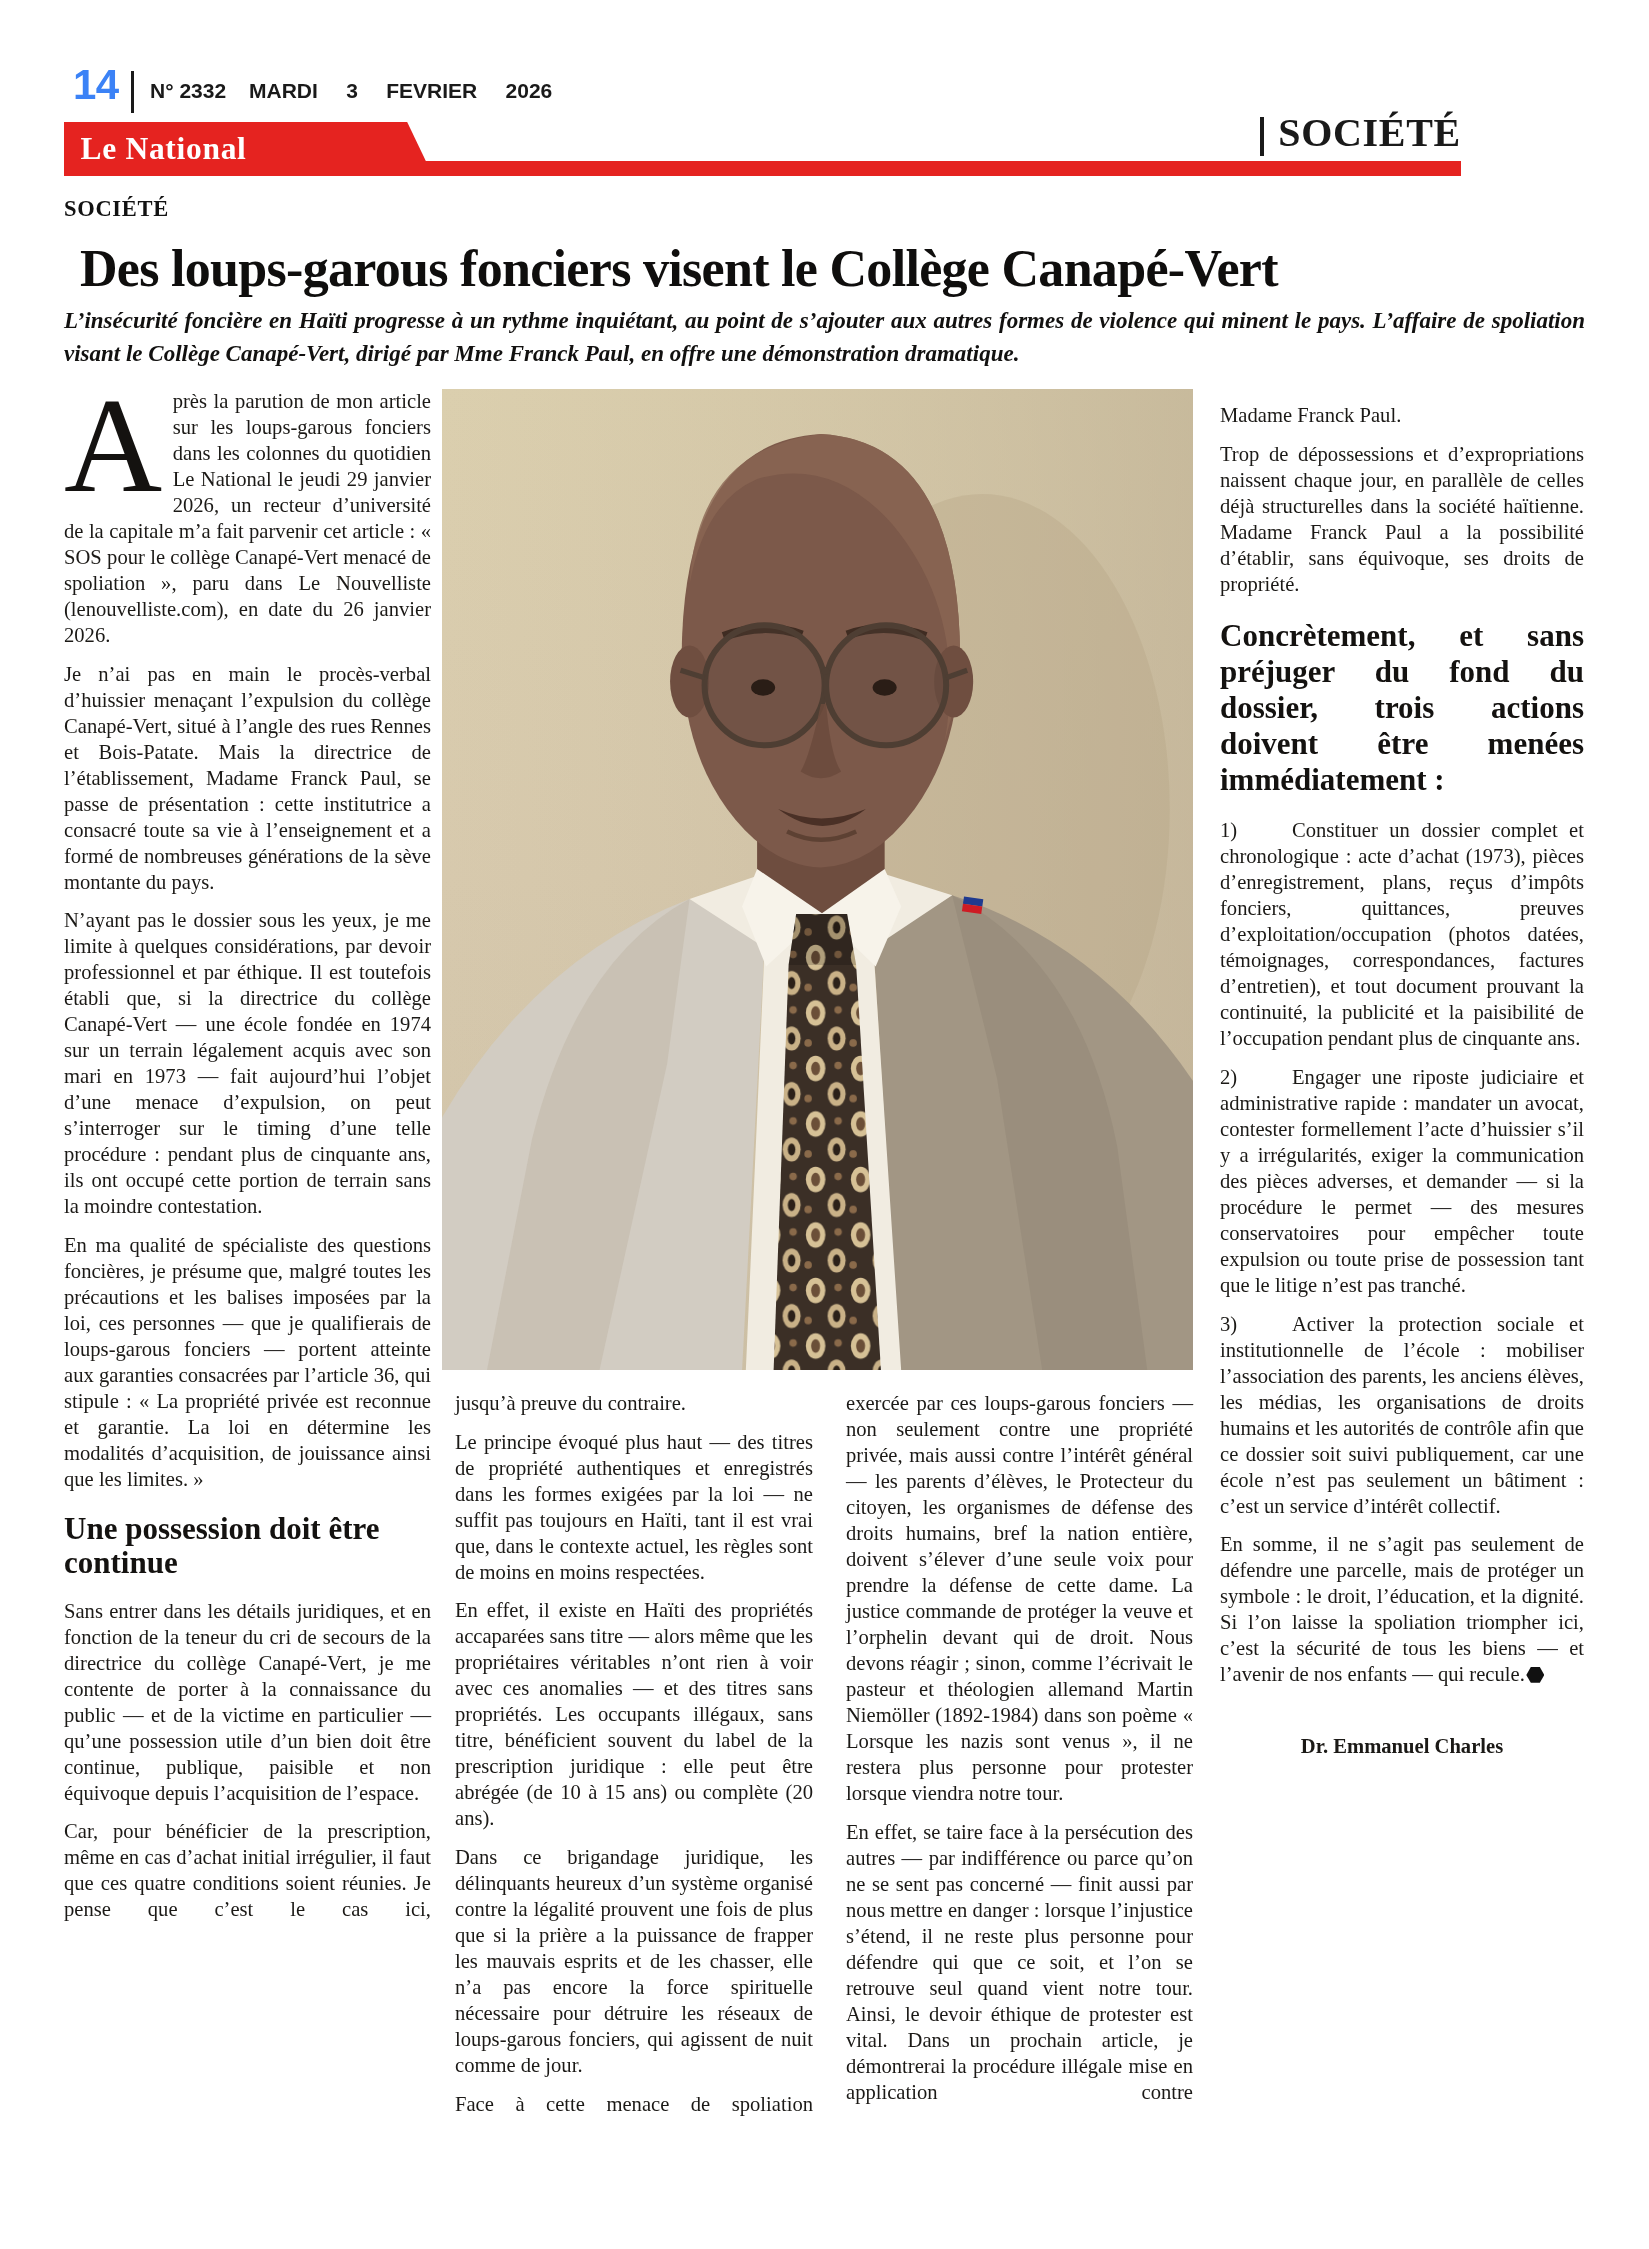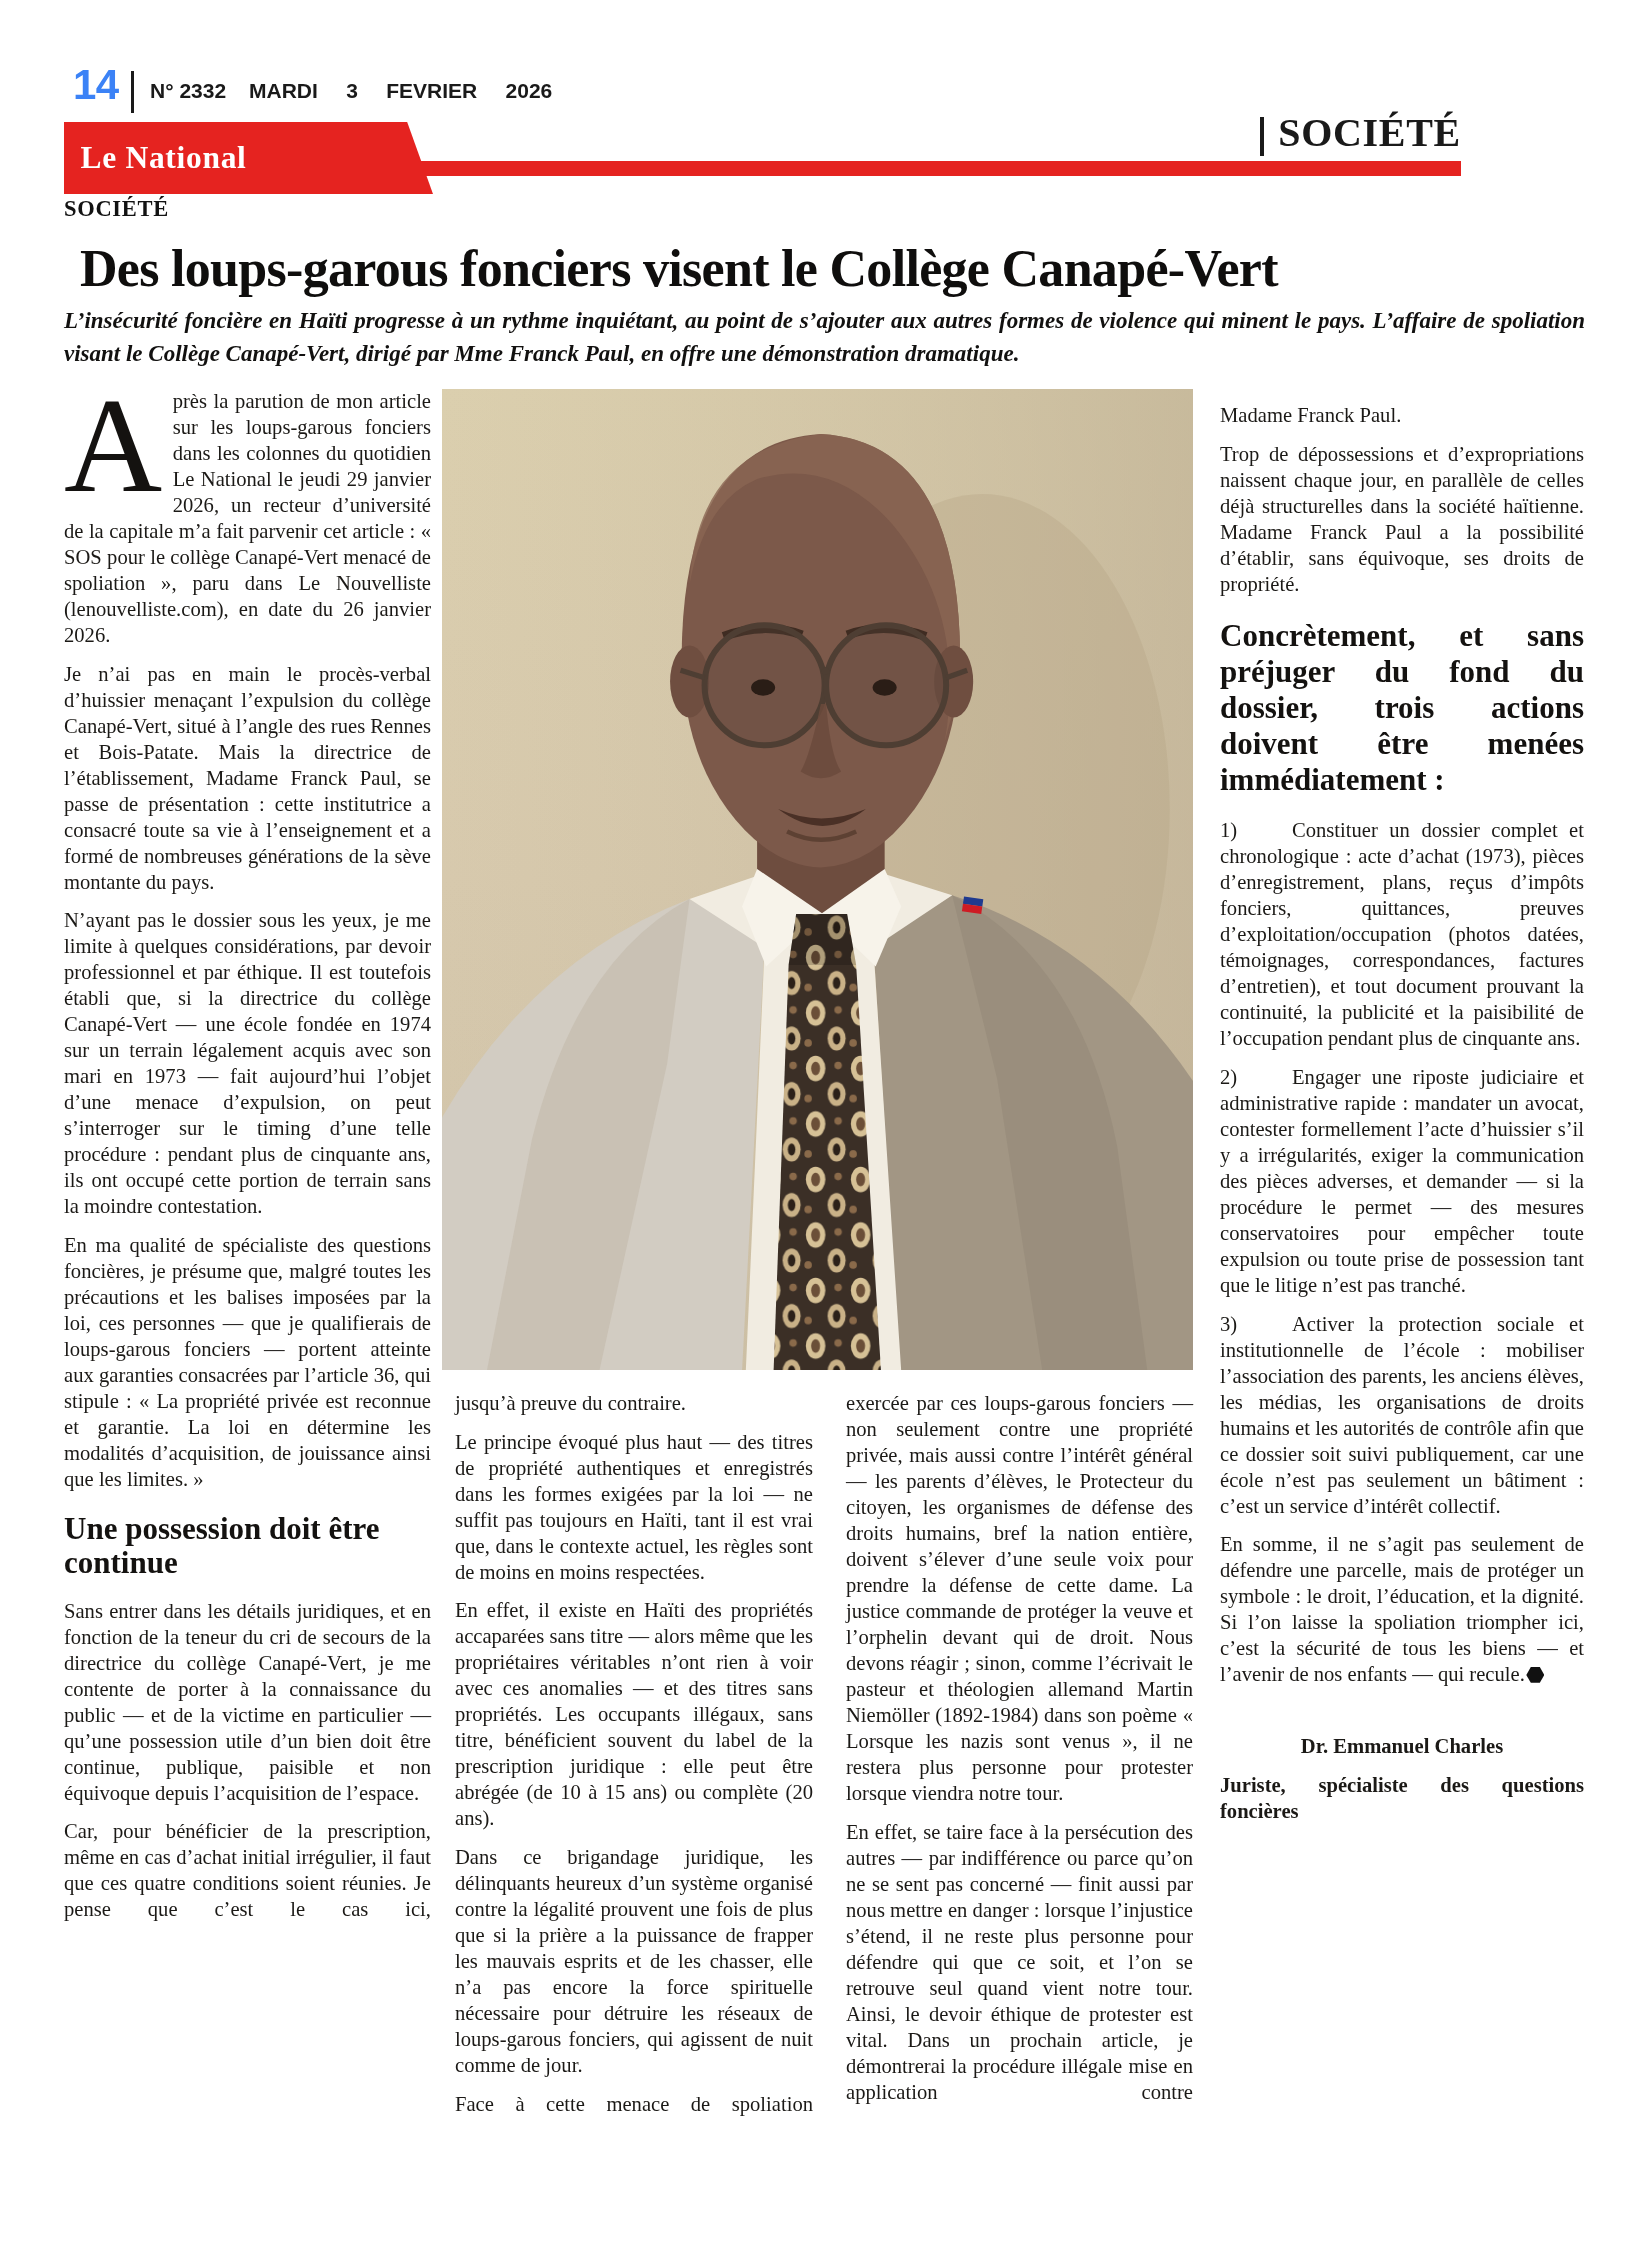--- a/index.html
+++ b/index.html
@@ -7,21 +7,21 @@
         font-family:"Liberation Serif", serif;color:#171513;}
 
   
   .page-num{position:absolute;left:73px;top:61px;font-family:"Liberation Sans",sans-serif;
             font-weight:bold;font-size:42px;letter-spacing:-0.7px;color:#3b82f6;}
   .mast-divider{position:absolute;left:131px;top:71px;width:3px;height:42px;background:#1a1a1a;}
   .mast-issue{position:absolute;left:150px;top:79px;font-family:"Liberation Sans",sans-serif;
               font-weight:bold;font-size:21px;color:#1a1a1a;}
   .mast-date{position:absolute;left:249px;top:79px;font-family:"Liberation Sans",sans-serif;
              font-weight:bold;font-size:21px;word-spacing:22.5px;color:#1a1a1a;}
-  .brand-tab{position:absolute;left:64px;top:122px;width:369px;height:72px;
+  .brand-tab{position:absolute;left:64px;top:122px;width:369px;height:54px;
              clip-path:polygon(0 0,93% 0,100% 100%,0 100%);display:flex;align-items:center;}
   .brand-tab span{padding-left:16.5px;font-weight:bold;font-size:31.5px;color:#ffffff;
                   font-family:"Liberation Serif",serif;letter-spacing:0.7px;}
   .red-strip{position:absolute;left:420px;top:161px;width:1041px;height:15px;}
   .sec-divider{position:absolute;left:1260px;top:117px;width:3.7px;height:39px;background:#1a1a1a;}
   .sec-right{position:absolute;left:1170px;top:109px;width:291px;text-align:right;
              font-weight:bold;font-size:40px;letter-spacing:0.7px;color:#1a1a1a;}
 
   
   .kicker{position:absolute;left:64px;top:196px;font-weight:bold;font-size:22.5px;
@@ -182,18 +182,17 @@
   <div class="col col4">
     <p class="caption">Madame Franck Paul.</p>
     <p>Trop de dépossessions et d’expropriations naissent chaque jour, en parallèle de celles déjà structurelles dans la société haïtienne. Madame Franck Paul a la possibilité d’établir, sans équivoque, ses droits de propriété.</p>
     <h2 class="bighead">Concrètement, et sans préjuger du fond du dossier, trois actions doivent être menées immédiatement :</h2>
     <p><span class="num">1)</span><span>Constituer un dossier complet et chronologique : acte d’achat (1973), pièces d’enregistrement, plans, reçus d’impôts fonciers, quittances, preuves d’exploitation/occupation (photos datées, témoignages, correspondances, factures d’entretien), et tout document prouvant la continuité, la publicité et la paisibilité de l’occupation pendant plus de cinquante ans.</span></p>
     <p><span class="num">2)</span><span>Engager une riposte judiciaire et administrative rapide : mandater un avocat, contester formellement l’acte d’huissier s’il y a irrégularités, exiger la communication des pièces adverses, et demander — si la procédure le permet — des mesures conservatoires pour empêcher toute expulsion ou toute prise de possession tant que le litige n’est pas tranché.</span></p>
     <p><span class="num">3)</span><span>Activer la protection sociale et institutionnelle de l’école : mobiliser l’association des parents, les anciens élèves, les médias, les organisations de droits humains et les autorités de contrôle afin que ce dossier soit suivi publiquement, car une école n’est pas seulement un bâtiment : c’est un service d’intérêt collectif.</span></p>
     <p><span>En somme, il ne s’agit pas seulement de défendre une parcelle, mais de protéger un symbole : le droit, l’éducation, et la dignité. Si l’on laisse la spoliation triompher ici, c’est la sécurité de tous les biens — et l’avenir de nos enfants — qui recule.</span><span class="endmark"></span></p>
     <div class="sig">
       <p class="sig-name">Dr. Emmanuel Charles</p>
-      <p class="sig-role">Juriste, spécialiste des questions foncières</p>
     </div>
   </div>
 
 </div>
 
 
 </body></html>

